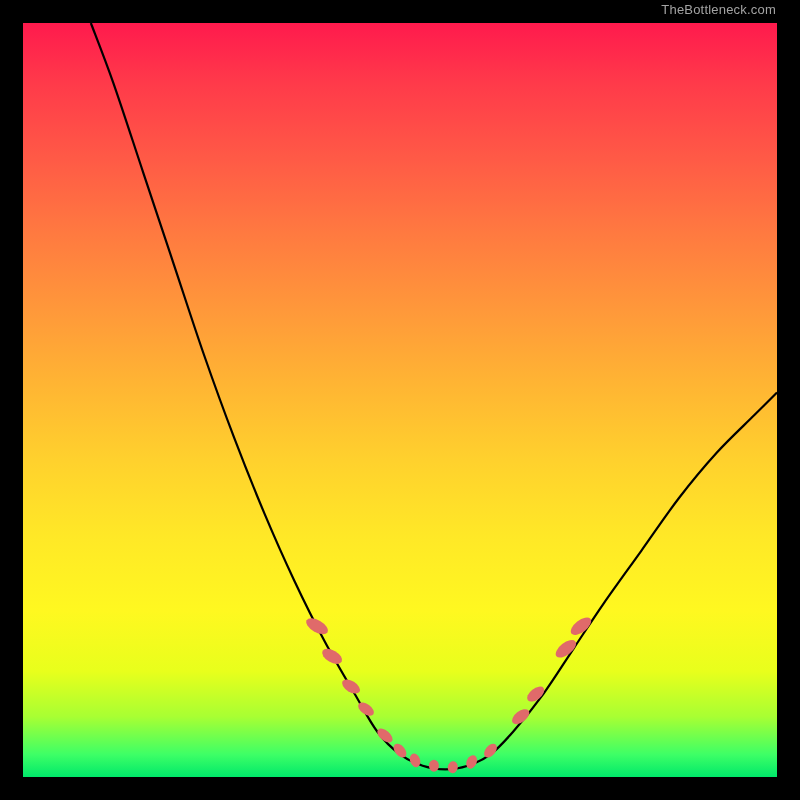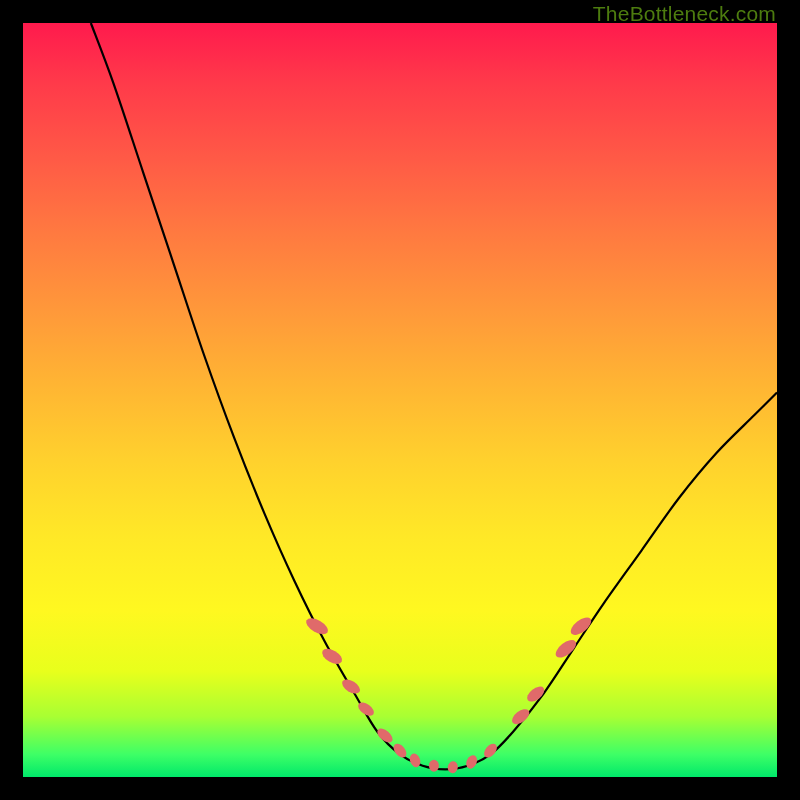--- a/index.html
+++ b/index.html
@@ -37,22 +37,22 @@
       #fff820 78%,
       #e8ff1c 86%,
       #a8ff33 92%,
       #3eff66 97%,
       #00e86a 100%);
   }
   .watermark {
     position: absolute;
     top: 2px;
     right: 24px;
-    color: #4d7c0f;
-    font-size: 21px;
+    color: #a3a3a3;
+    font-size: 13px;
     font-weight: 500;
     letter-spacing: 0.2px;
     user-select: none;
   }
   svg.curve {
     position: absolute;
     top: 0;
     left: 0;
     width: 754px;
     height: 754px;

